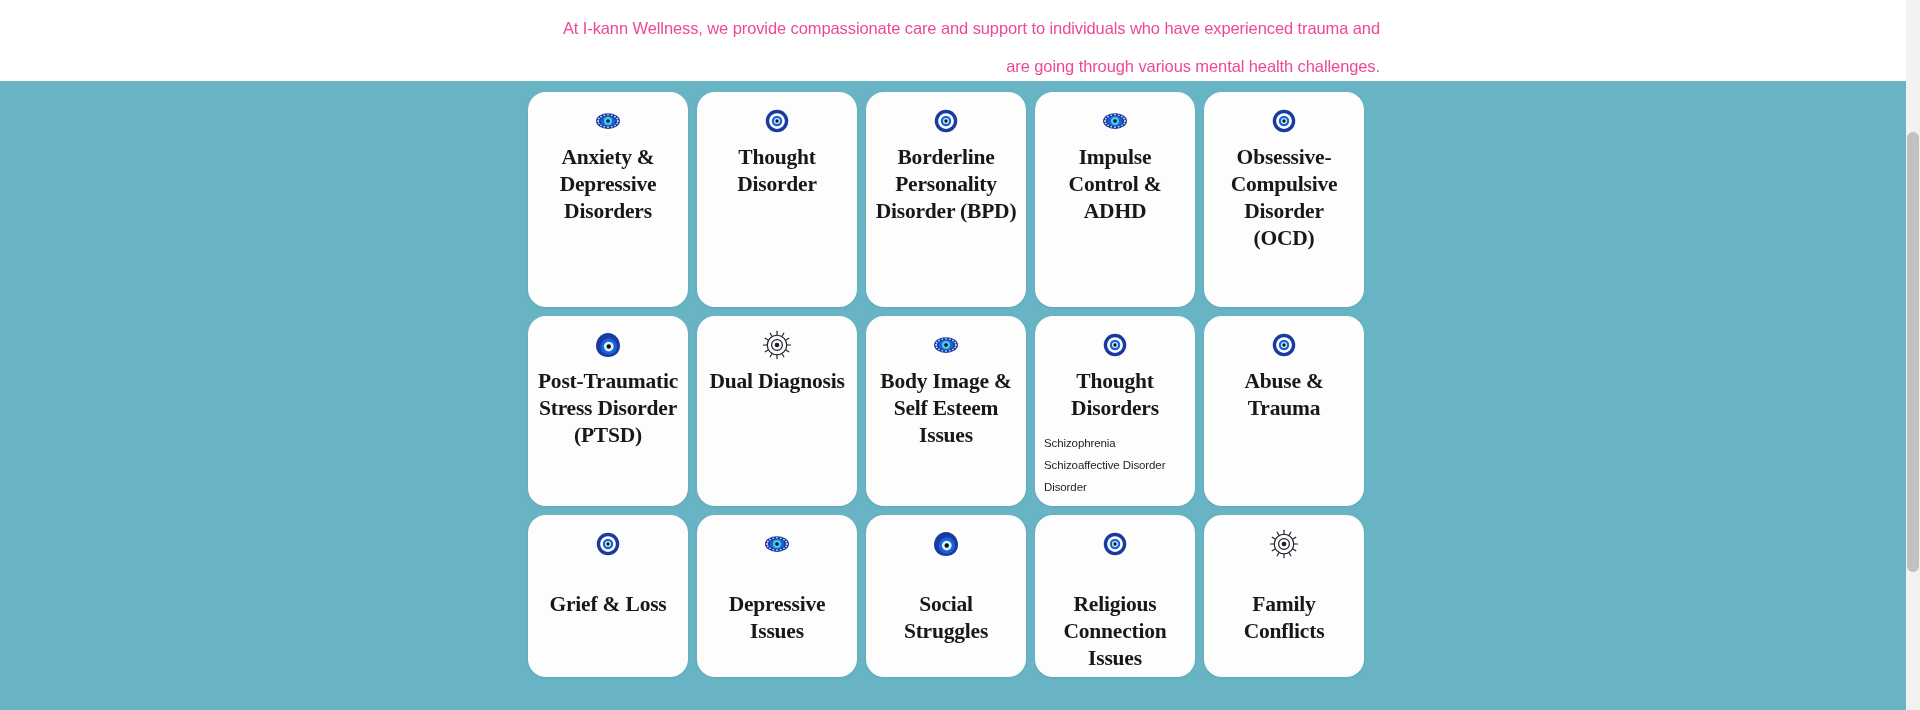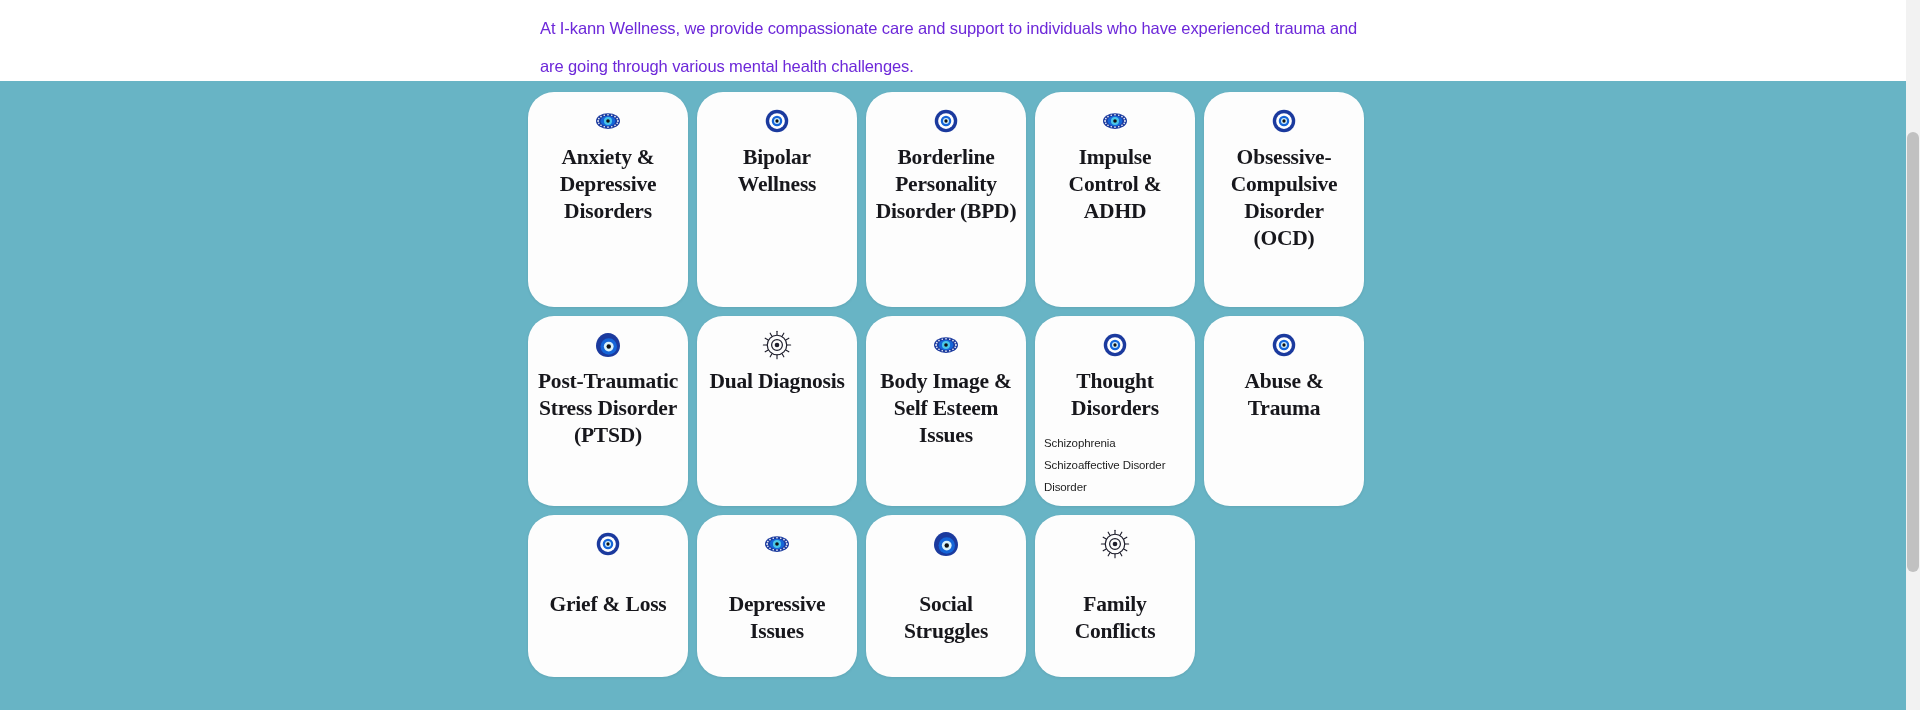--- a/index.html
+++ b/index.html
@@ -24,25 +24,25 @@
     height: 81px;
     background: #ffffff;
     display: flex;
     align-items: flex-start;
     justify-content: center;
     padding-top: 9px;
   }
 
   .intro-text {
     width: 840px;
-    text-align: left;
+    text-align: right;
     font-family: "Liberation Sans", sans-serif;
     font-size: 16.5px;
     line-height: 38px;
-    color: #6d28d9;
+    color: #ec4899;
     letter-spacing: -0.1px;
   }
 
   
   .teal-panel {
     position: absolute;
     top: 81px;
     left: 0;
     width: 1906px;
     height: 629px;
@@ -56,21 +56,21 @@
     padding-top: 11px;
     display: flex;
     flex-wrap: wrap;
     gap: 9px;
     justify-content: flex-start;
   }
 
   
   .card {
     background: #fdfdfd;
-    border-radius: 26px;
+    border-radius: 18px;
     width: 160px;
     display: flex;
     flex-direction: column;
     align-items: center;
     padding: 14px 9px 10px 9px;
     box-shadow: 0 1px 3px rgba(0,0,0,0.08);
   }
 
   .card.row1 { height: 215px; }
   .card.row2 { height: 190px; }
@@ -171,21 +171,21 @@
         <div class="card row1">
           <span>
             <svg viewBox="0 0 40 40" class="card-icon">
               <circle cx="20" cy="20" r="15" fill="#1b3a9e"></circle>
               <circle cx="20" cy="20" r="10.5" fill="#ffffff"></circle>
               <circle cx="20" cy="20" r="7" fill="#1565d8"></circle>
               <circle cx="20" cy="20" r="4" fill="#cfeefb"></circle>
               <circle cx="20" cy="20" r="2.2" fill="#101010"></circle>
             </svg>
           </span>
-          <div class="card-title">Bipolar Wellness</div>
+          <div class="card-title">Thought Disorder</div>
         </div>
         <div class="card row1">
           <span>
             <svg viewBox="0 0 40 40" class="card-icon">
               <circle cx="20" cy="20" r="15" fill="#1b3a9e"></circle>
               <circle cx="20" cy="20" r="10.5" fill="#ffffff"></circle>
               <circle cx="20" cy="20" r="7" fill="#1565d8"></circle>
               <circle cx="20" cy="20" r="4" fill="#cfeefb"></circle>
               <circle cx="20" cy="20" r="2.2" fill="#101010"></circle>
             </svg>
@@ -372,20 +372,32 @@
               <circle cx="21" cy="22" r="11" fill="#1565d8"></circle>
               <circle cx="21" cy="22" r="6.5" fill="#d9f2fb"></circle>
               <circle cx="21" cy="22" r="3" fill="#101010"></circle>
             </svg>
           </span>
           <div class="card-title">Social Struggles</div>
         </div>
         <div class="card row3">
           <span>
             <svg viewBox="0 0 40 40" class="card-icon">
+              <circle cx="20" cy="20" r="15" fill="#1b3a9e"></circle>
+              <circle cx="20" cy="20" r="10.5" fill="#ffffff"></circle>
+              <circle cx="20" cy="20" r="7" fill="#1565d8"></circle>
+              <circle cx="20" cy="20" r="4" fill="#cfeefb"></circle>
+              <circle cx="20" cy="20" r="2.2" fill="#101010"></circle>
+            </svg>
+          </span>
+          <div class="card-title">Religious Connection Issues</div>
+        </div>
+        <div class="card row3">
+          <span>
+            <svg viewBox="0 0 40 40" class="card-icon">
               <line x1="20.00" y1="6.50" x2="20.00" y2="1.80" stroke="#1d1d2b" stroke-width="1.5" stroke-linecap="round"></line>
               <line x1="26.75" y1="8.31" x2="29.10" y2="4.24" stroke="#1d1d2b" stroke-width="1.5" stroke-linecap="round"></line>
               <line x1="31.69" y1="13.25" x2="35.76" y2="10.90" stroke="#1d1d2b" stroke-width="1.5" stroke-linecap="round"></line>
               <line x1="33.50" y1="20.00" x2="38.20" y2="20.00" stroke="#1d1d2b" stroke-width="1.5" stroke-linecap="round"></line>
               <line x1="31.69" y1="26.75" x2="35.76" y2="29.10" stroke="#1d1d2b" stroke-width="1.5" stroke-linecap="round"></line>
               <line x1="26.75" y1="31.69" x2="29.10" y2="35.76" stroke="#1d1d2b" stroke-width="1.5" stroke-linecap="round"></line>
               <line x1="20.00" y1="33.50" x2="20.00" y2="38.20" stroke="#1d1d2b" stroke-width="1.5" stroke-linecap="round"></line>
               <line x1="13.25" y1="31.69" x2="10.90" y2="35.76" stroke="#1d1d2b" stroke-width="1.5" stroke-linecap="round"></line>
               <line x1="8.31" y1="26.75" x2="4.24" y2="29.10" stroke="#1d1d2b" stroke-width="1.5" stroke-linecap="round"></line>
               <line x1="6.50" y1="20.00" x2="1.80" y2="20.00" stroke="#1d1d2b" stroke-width="1.5" stroke-linecap="round"></line>

